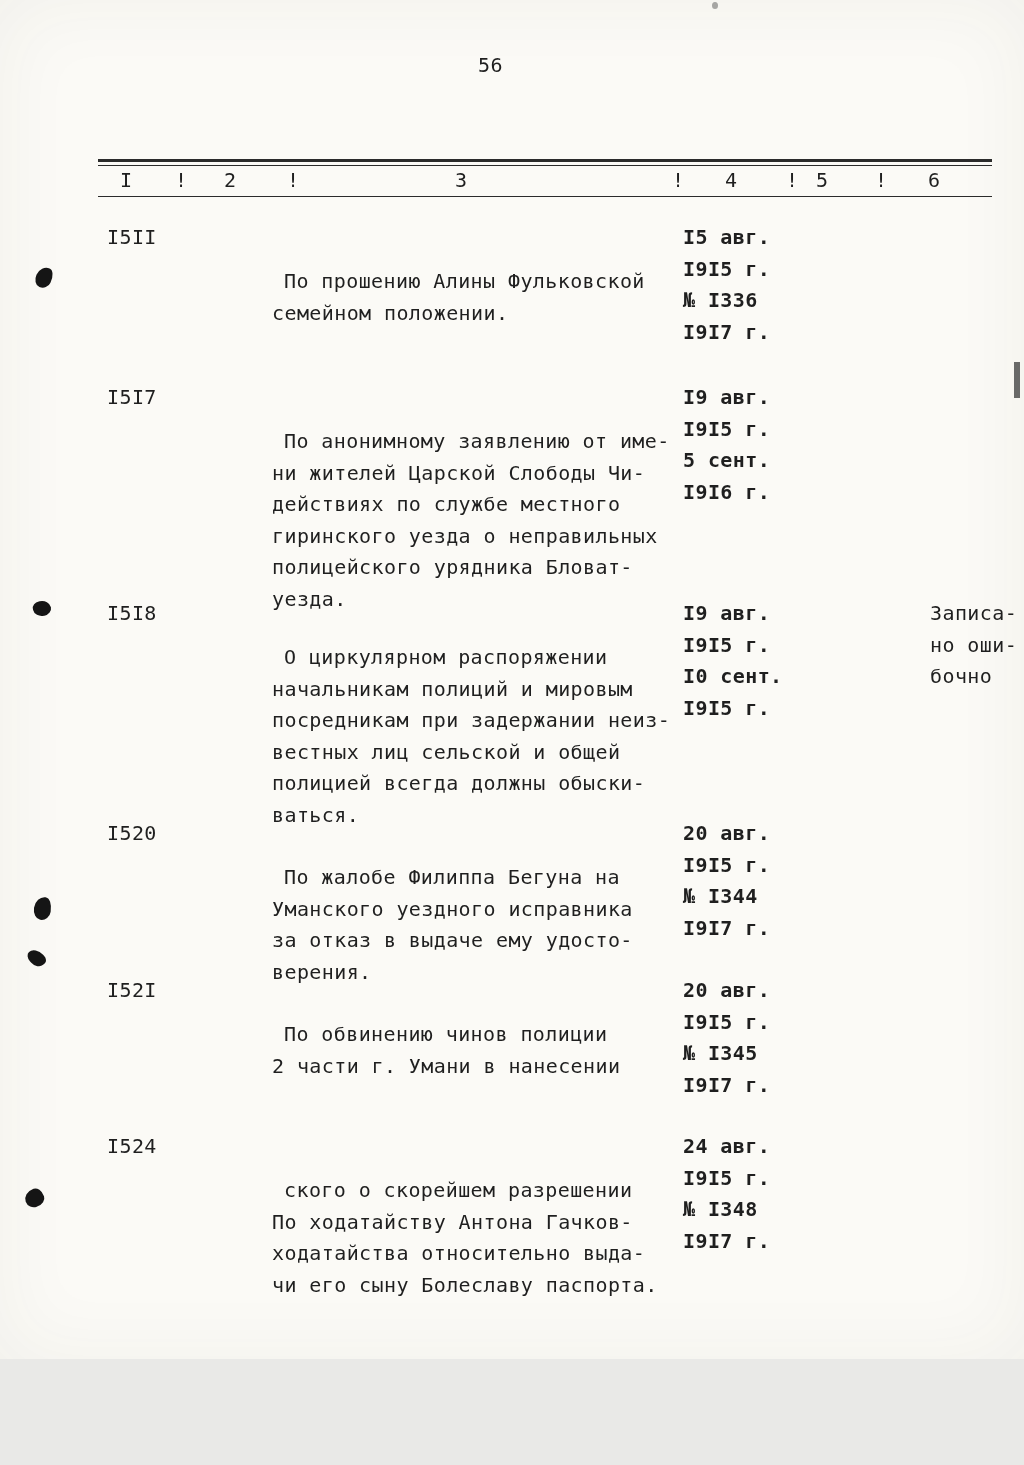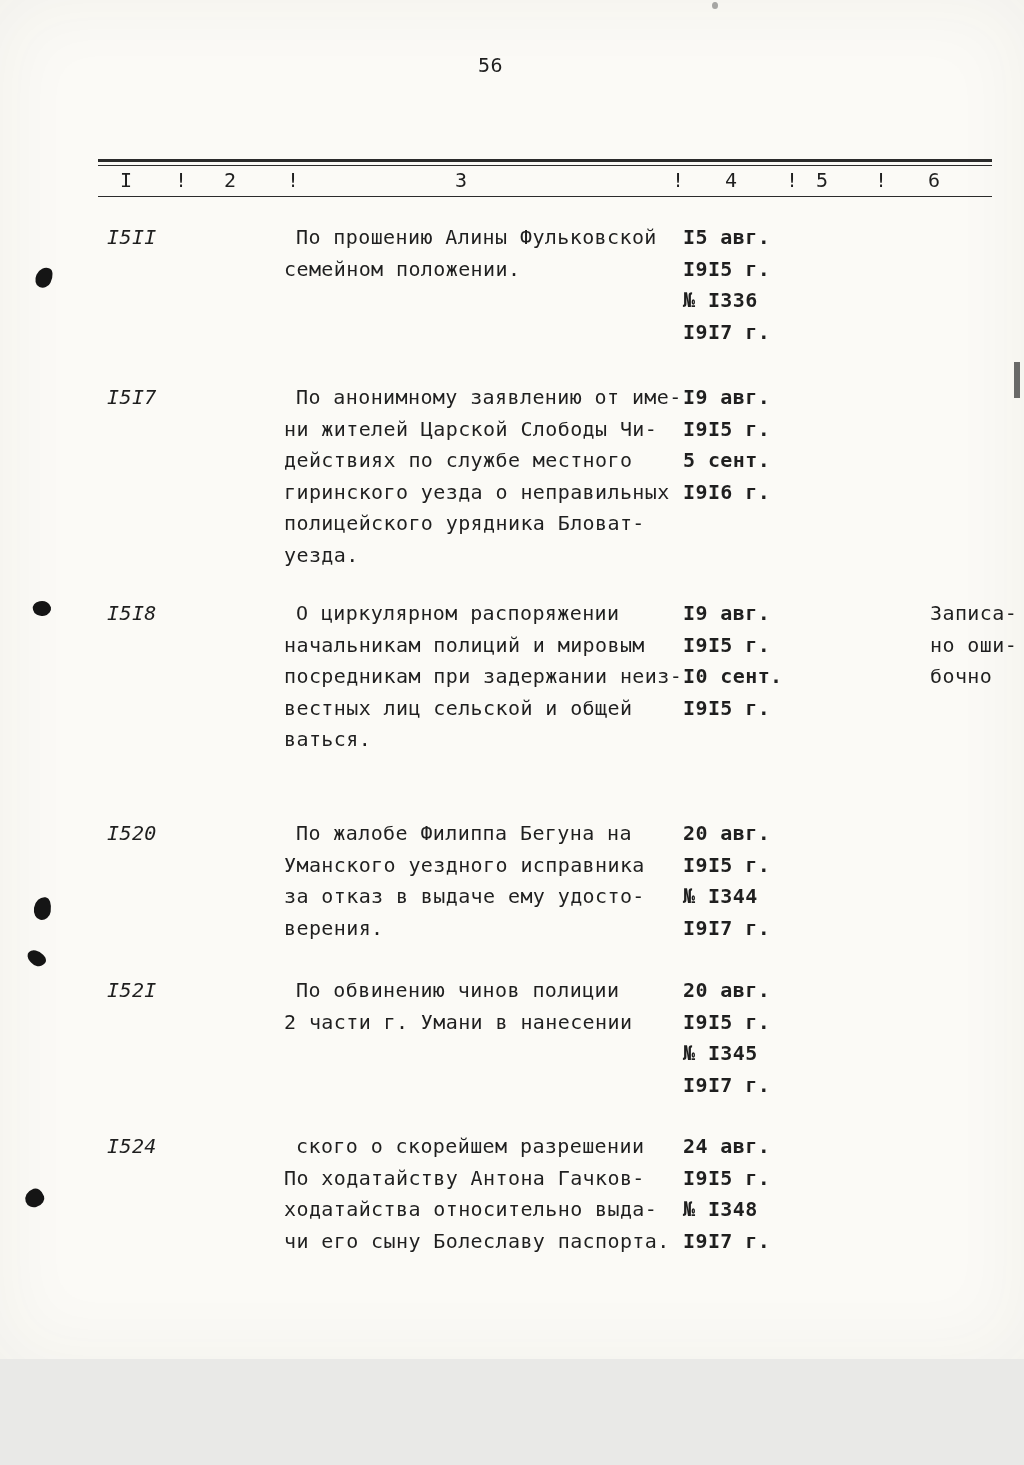--- a/index.html
+++ b/index.html
@@ -34,22 +34,22 @@
     border-top:3px solid var(--rule);
     border-bottom:1.5px solid var(--rule);
   }
   .rule-header{
     position:absolute;left:98px;top:196px;width:894px;height:0;
     border-top:1.6px solid var(--rule);
   }
   .hcell{position:absolute;top:165px;}
   .entry{position:absolute;left:0;width:1024px;}
   .col{position:absolute;top:0;}
-  .col-id{left:107px;font-style:italic;}
-  .col-desc{left:284px;width:410px;}
+  .col-id{left:107px;}
+  .col-desc{left:272px;width:410px;margin-top:44px;}
   .col-desc .line:first-child{text-indent:12px;}
   .col-dates{left:683px;width:125px;font-weight:bold;}
   .col-notes{left:904px;width:135px;margin-left:26px;}
   .blot{
     position:absolute;
     background:#151515;
     border-radius:62% 40% 55% 48% / 55% 60% 42% 50%;
   }
   .blot.b1{transform:rotate(24deg);}
   .blot.b2{transform:rotate(-12deg);border-radius:45% 60% 50% 58%;}
@@ -134,20 +134,21 @@
     </div>
   </div>
 
   <div class="entry" style="top:598px">
     <div class="col col-id line">I5I8</div>
     <div class="col col-desc">
       <div class="line">О циркулярном распоряжении</div>
       <div class="line">начальникам полиций и мировым</div>
       <div class="line">посредникам при задержании неиз-</div>
       <div class="line">вестных лиц сельской и общей</div>
+      <div class="line">полицией всегда должны обыски-</div>
       <div class="line">ваться.</div>
     </div>
     <div class="col col-dates">
       <div class="line">I9 авг.</div>
       <div class="line">I9I5 г.</div>
       <div class="line">I0 сент.</div>
       <div class="line">I9I5 г.</div>
     </div>
     <div class="col col-notes">
       <div class="line">Записа-</div>

